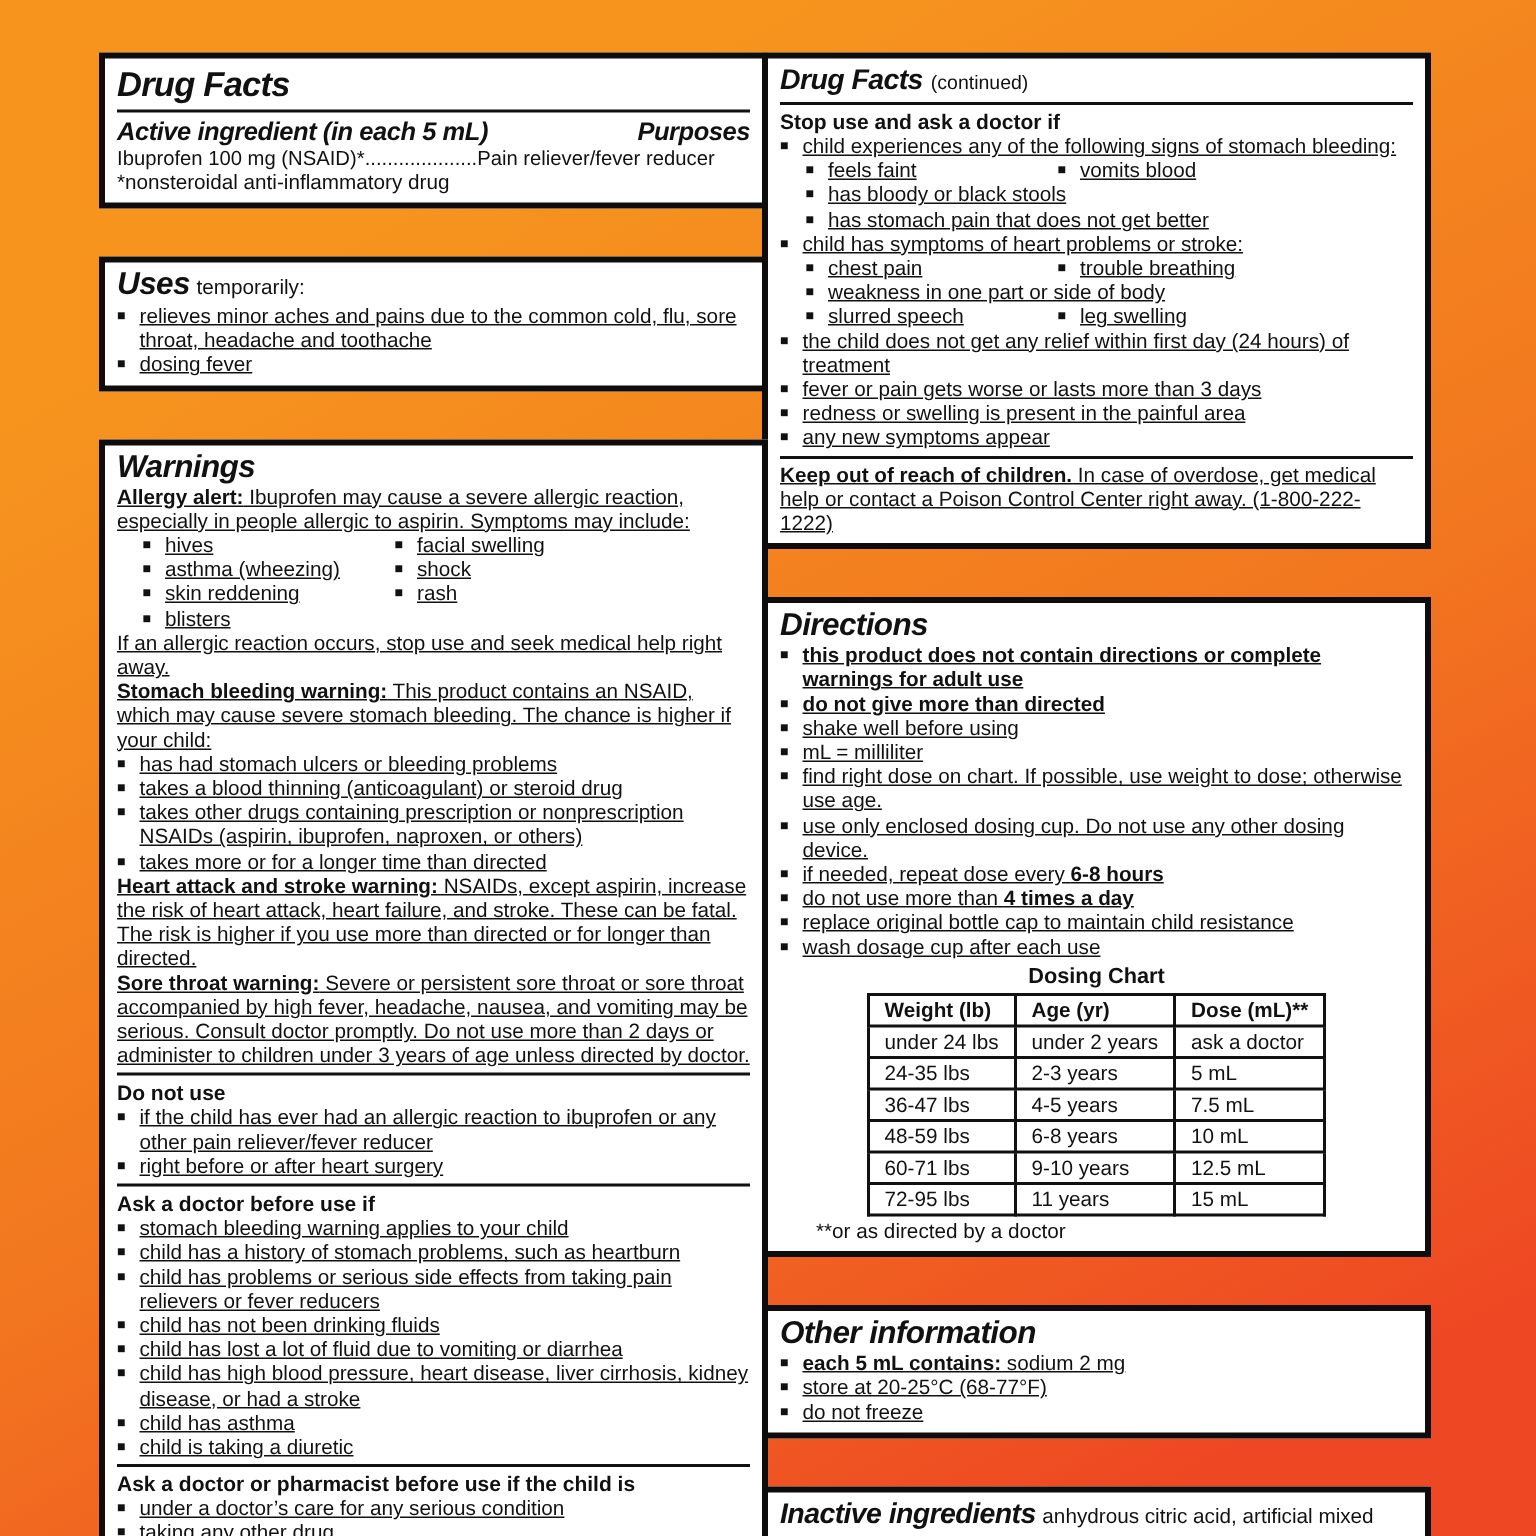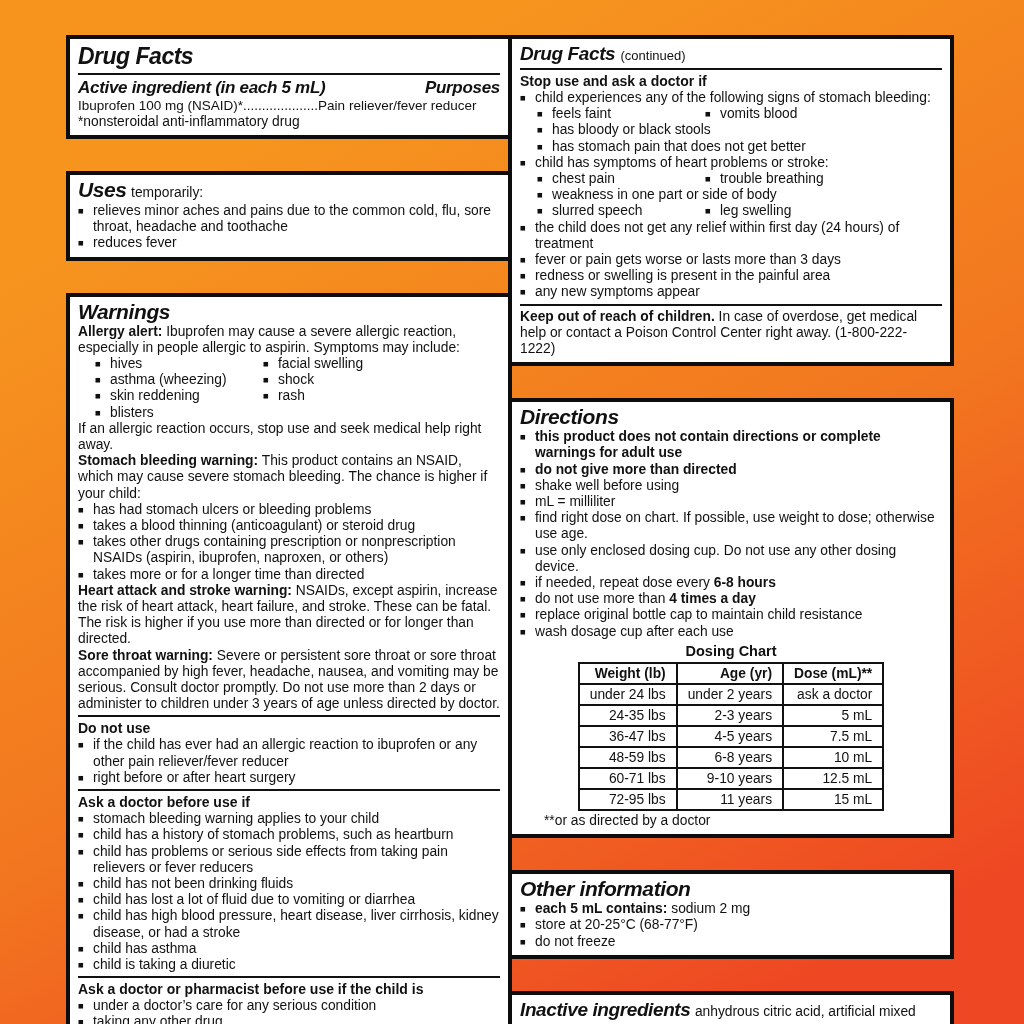--- a/index.html
+++ b/index.html
@@ -25,33 +25,33 @@
   .t2r{font-weight:normal;font-style:normal;font-size:13px;}
   .rule{border-top:2px solid #111;margin:3px 0 3px 0;}
   .h1i{font-size:21px;font-weight:bold;font-style:italic;letter-spacing:-0.4px;line-height:24px;}
   .h1i.inline{font-size:19px;text-align:center;}
   .hsuffix{font-size:13.8px;font-weight:normal;font-style:normal;}
   .sechead{margin-bottom:1px;}
   .bsub{font-weight:bold;font-size:14px;line-height:17px;}
   .body-txt, .li, .chart-foot{font-size:13.8px;line-height:16.2px;}
   .li{display:flex;}
   .li .sq{flex:none;width:15px;font-size:9.5px;}
-  .li .tx{flex:1;}
+  .li .tx{flex:1;text-decoration:underline;}
   .li .tx.allb{font-weight:bold;}
   .indent1{margin-left:17px;}
   .cols{display:flex;margin-left:17px;}
   .cols .col2{flex:1 1 auto;}
   .cols .col1{flex:0 0 168px;}
   .ai-head{display:flex;justify-content:space-between;font-size:17px;font-weight:bold;font-style:italic;letter-spacing:-0.3px;margin-top:1px;}
   .ai-line{font-size:13.5px;line-height:16px;white-space:nowrap;}
   .foot-note{font-size:13.8px;line-height:16px;}
   .chart-title{text-align:center;font-weight:bold;font-size:14.5px;margin-top:3px;}
   table.dose{border-collapse:collapse;margin:3px auto 0 auto;}
   table.dose th,table.dose td{
-    border:2px solid #111;text-align:right;font-size:13.8px;
+    border:2px solid #111;text-align:left;font-size:13.8px;
     line-height:19px;padding:0 10px;
   }
   table.dose th{font-weight:bold;}
   .chart-foot{margin:2px 0 0 24px;}
   .arrow{position:absolute;right:8px;bottom:5px;font-size:15px;line-height:15px;}
   .section-rel{position:relative;}
   .phone{font-size:14.5px;font-weight:bold;}
   .keepout-wrap{margin-top:1px;}
 </style>
 </head>
@@ -79,21 +79,21 @@
         <span class="h1i">Uses</span>
         <span class="hsuffix">temporarily:</span>
       </div>
       <div>
           <div class="li">
             <span class="sq">■</span>
             <span class="tx">relieves minor aches and pains due to the common cold, flu, sore throat, headache and toothache</span>
           </div>
           <div class="li">
             <span class="sq">■</span>
-            <span class="tx">reduces fever</span>
+            <span class="tx">dosing fever</span>
           </div>
         </div>
     </section>
 
     <section class="box grow section-rel">
       <div class="h1i">Warnings</div>
       <div>
           <div class="li">
             <span class="tx"><b>Allergy alert:</b> Ibuprofen may cause a severe allergic reaction, especially in people allergic to aspirin. Symptoms may include:</span>
           </div>

